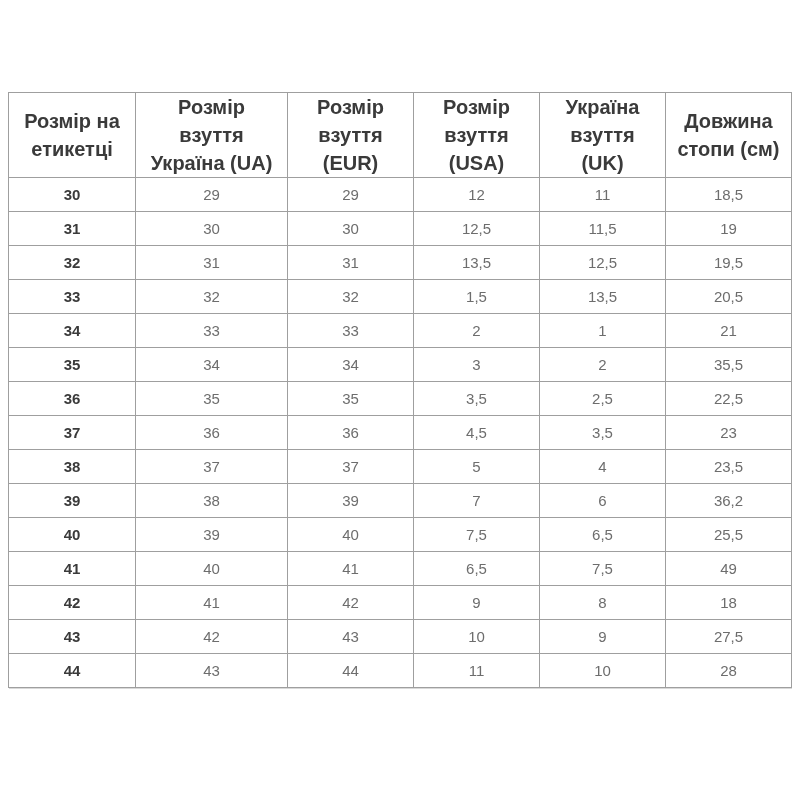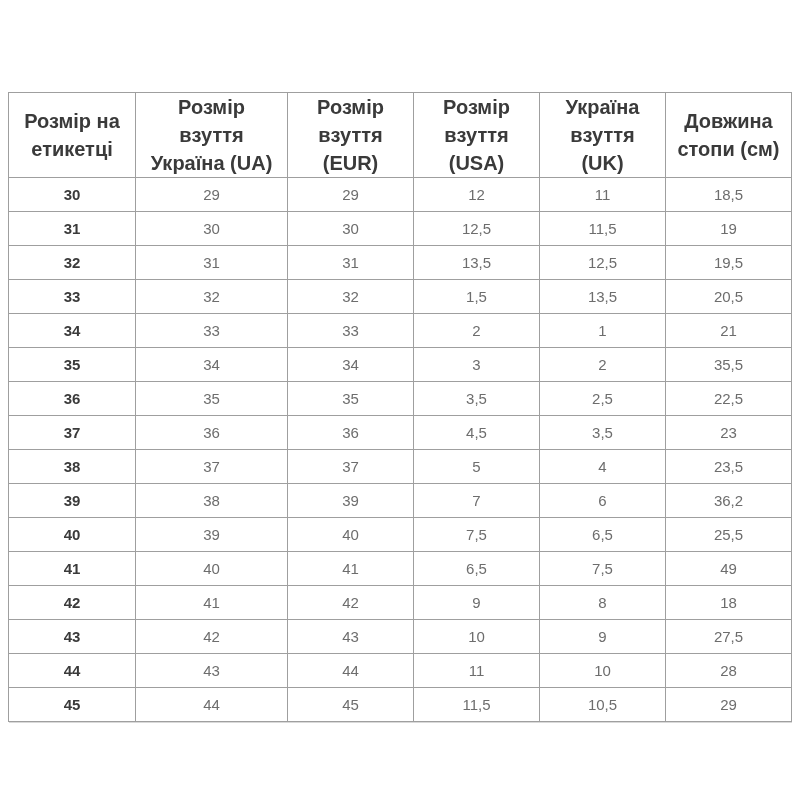--- a/index.html
+++ b/index.html
@@ -202,23 +202,15 @@
           <td>27,5</td>
         </tr>
         <tr>
           <td class="label-col">44</td>
           <td>43</td>
           <td>44</td>
           <td>11</td>
           <td>10</td>
           <td>28</td>
         </tr>
-        <tr>
-          <td class="label-col">45</td>
-          <td>44</td>
-          <td>45</td>
-          <td>11,5</td>
-          <td>10,5</td>
-          <td>29</td>
-        </tr>
       </tbody>
   </table>
 </div>
 
 </body></html>

